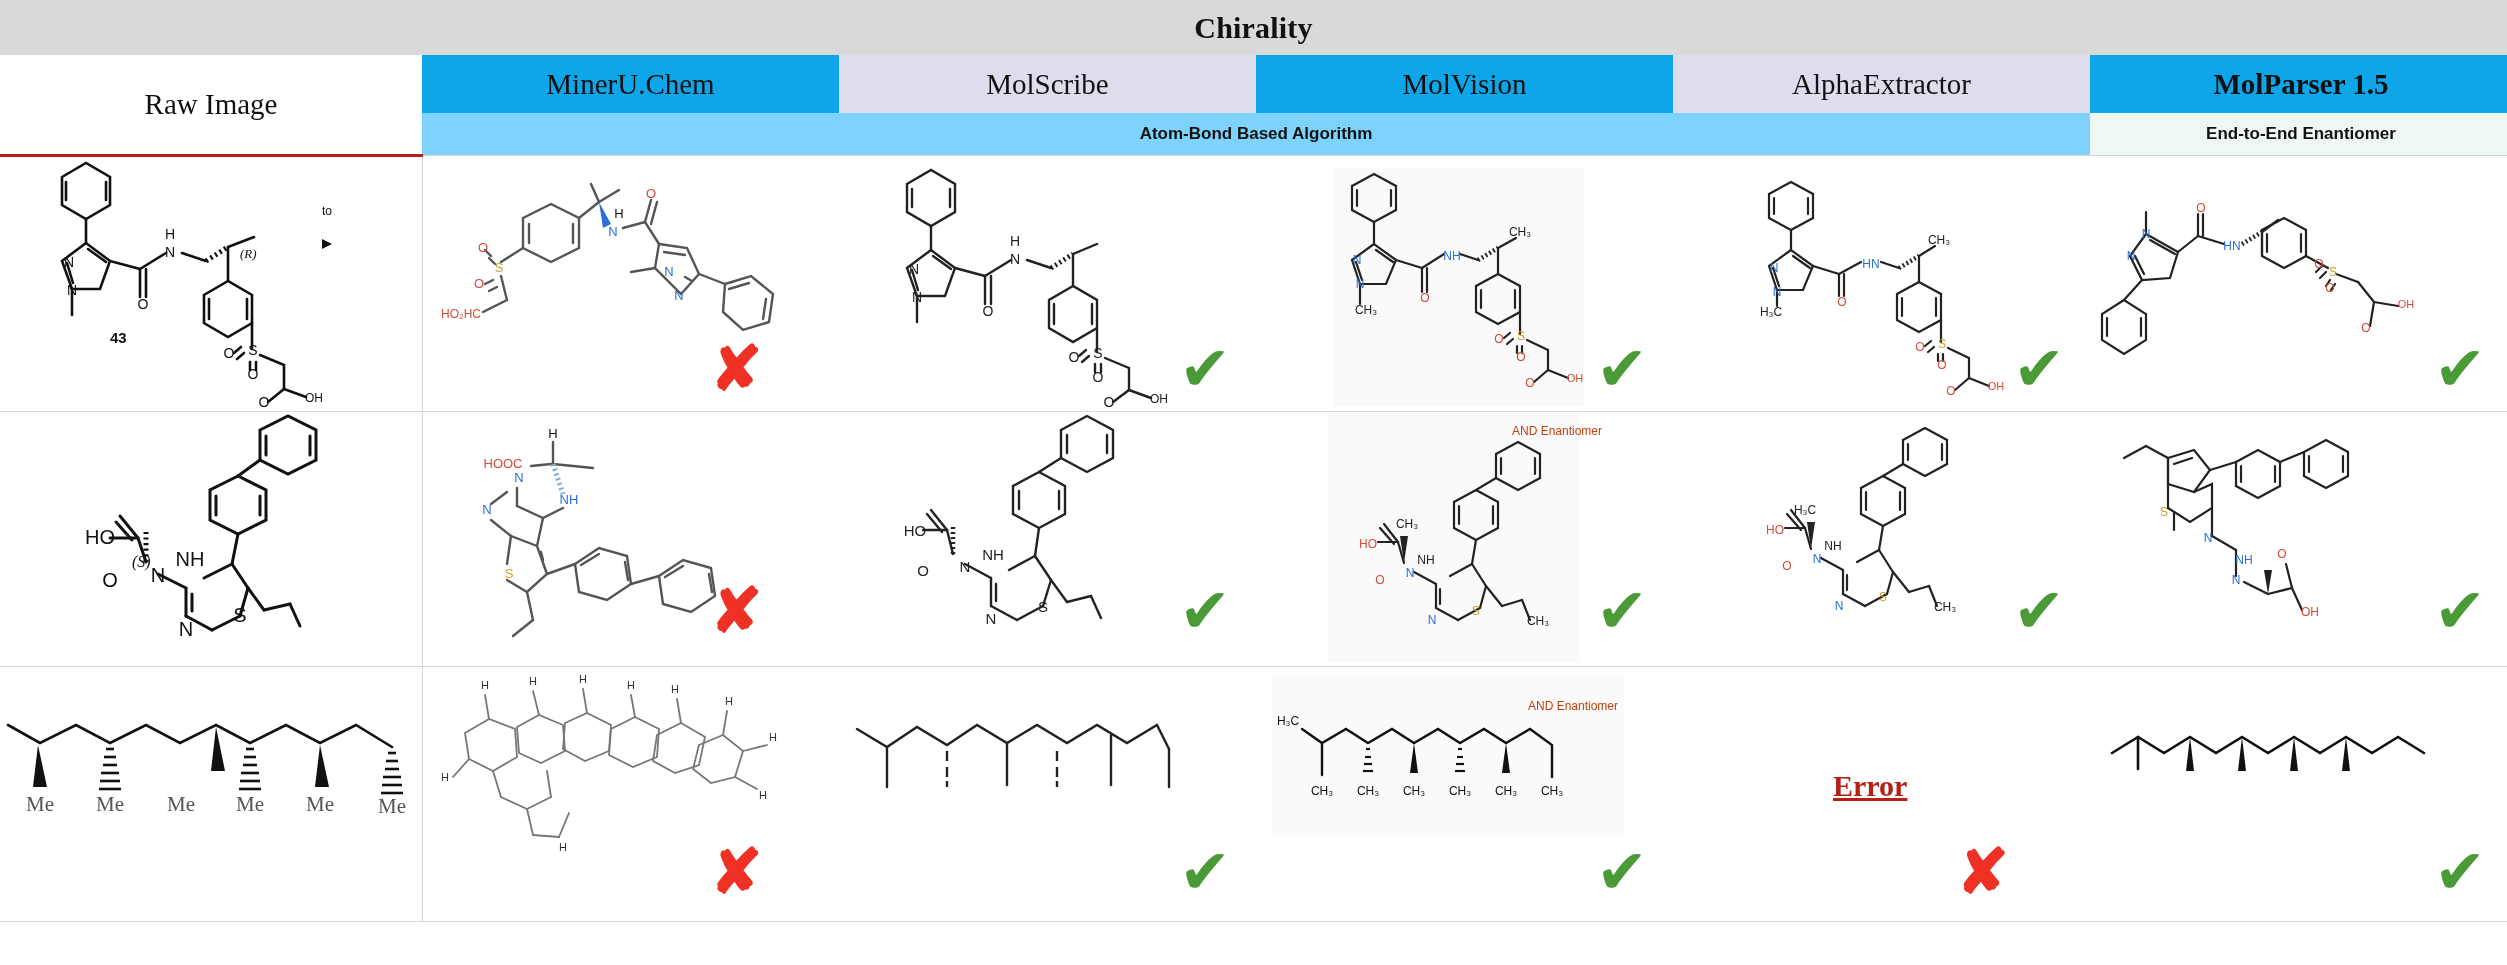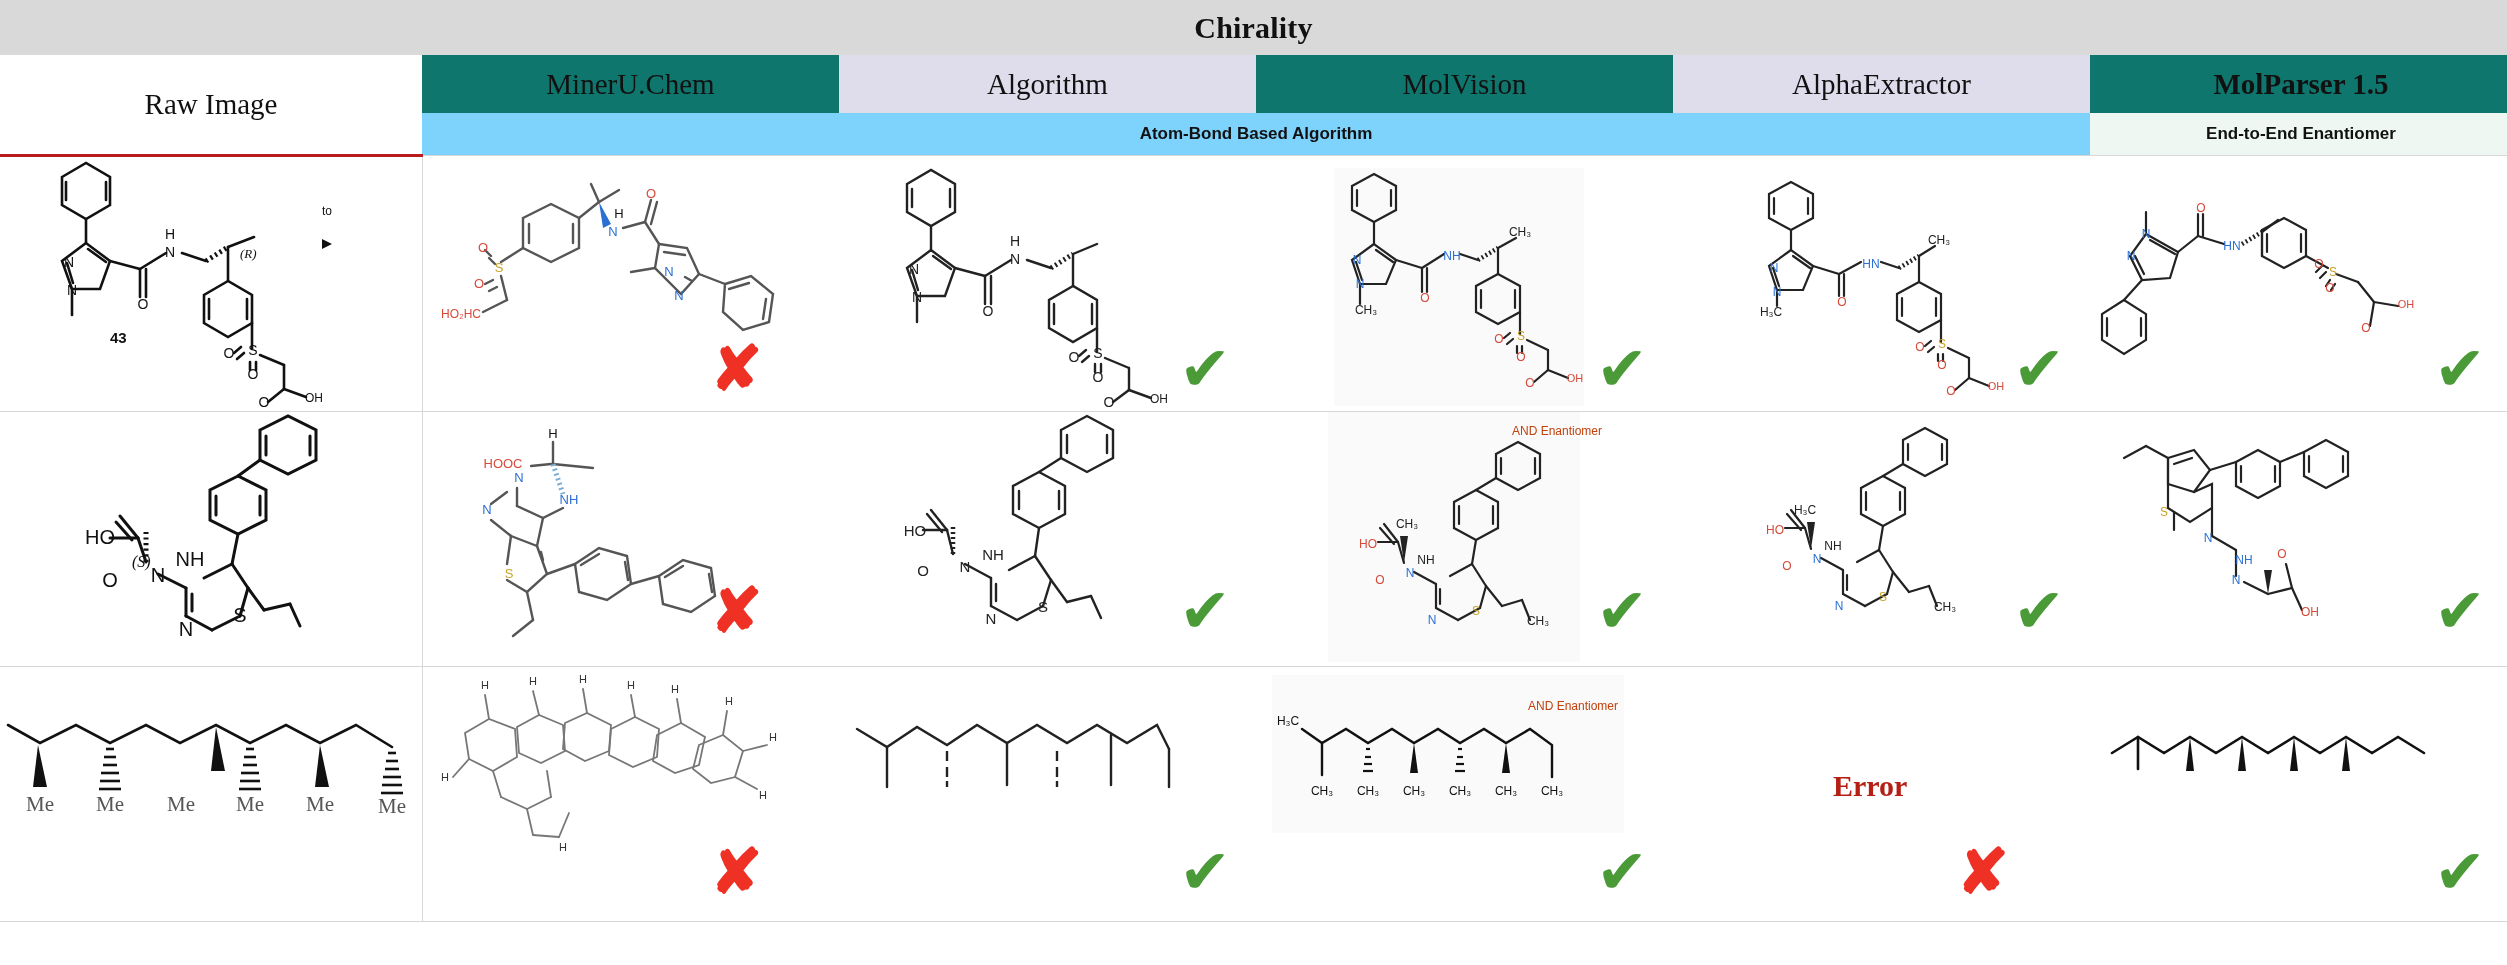--- a/index.html
+++ b/index.html
@@ -12,21 +12,21 @@
 
   
   table.grid{border-collapse:collapse;width:2507px;table-layout:fixed;}
   table.grid td,table.grid th{padding:0;margin:0;vertical-align:middle;}
 
   col.c-raw{width:422px;}
   col.c-m{width:417px;}
   col.c-last{width:422px;}
 
   .hdr{height:58px;text-align:center;font-family:"Liberation Serif",serif;font-size:29px;color:#111;font-weight:normal;}
-  .hdr.blue{background:#0f766e;}
+  .hdr.blue{background:#0ea5e9;}
   .hdr.purple{background:#dfdcec;}
   .hdr.bold{font-weight:bold;}
   .rawhdr{background:#fff;text-align:center;font-size:29px;color:#111;border-bottom:3px solid #b91c1c;}
 
   .algo{height:42px;text-align:center;font-family:"Liberation Sans",sans-serif;font-weight:bold;font-size:17px;color:#111;}
   .algo.ab{background:#7dd3fc;}
   .algo.e2e{background:#eef7f1;}
 
   .bodyrow td{border-top:1px solid #d7d7d7;height:254px;position:relative;background:#fff;}
   .bodyrow td.rawcell{border-right:1px solid #d7d7d7;}
@@ -61,21 +61,21 @@
         <col class="c-m">
         <col class="c-last">
     </colgroup>
     <tbody>
 
       <tr>
         <td class="rawhdr" rowspan="2">
           <span>Raw Image</span>
         </td>
         <td class="hdr blue"><span>MinerU.Chem</span></td>
-        <td class="hdr purple"><span>Algorithm</span></td>
+        <td class="hdr purple"><span>MolScribe</span></td>
         <td class="hdr blue"><span>MolVision</span></td>
         <td class="hdr purple"><span>AlphaExtractor</span></td>
         <td class="hdr blue bold"><span>MolParser 1.5</span></td>
       </tr>
 
       <tr>
         <td class="algo ab" colspan="4">
           <span>Atom-Bond Based Algorithm</span>
         </td>
         <td class="algo e2e" colspan="1">
@@ -785,21 +785,21 @@
                   <text x="250" y="128">CH₃</text>
                   <text x="296" y="128">CH₃</text>
               </g>
             </svg>
             <span class="mark check" style="left:340px;top:174px;">✔</span>
           </div>
         </td>
 
         <td>
           <div class="cell">
-            <span class="errtxt" style="left:160px;top:102px;">Error</span>
+            <span class="errtxt" style="left:160px;top:102px;text-decoration:underline;">Error</span>
             <span class="mark cross" style="left:284px;top:174px;">✘</span>
           </div>
         </td>
 
         <td>
           <div class="cell">
             <svg width="422" height="254" viewBox="0 0 422 254">
               <g stroke="#111" stroke-width="2.6" fill="none" stroke-linecap="round">
                 <polyline points="22,86 48,70 74,86 100,70 126,86 152,70 178,86 204,70 230,86 256,70 282,86 308,70 334,86"></polyline>
                 <polygon points="100,70 96,104 104,104" fill="#111" stroke="none"></polygon>

